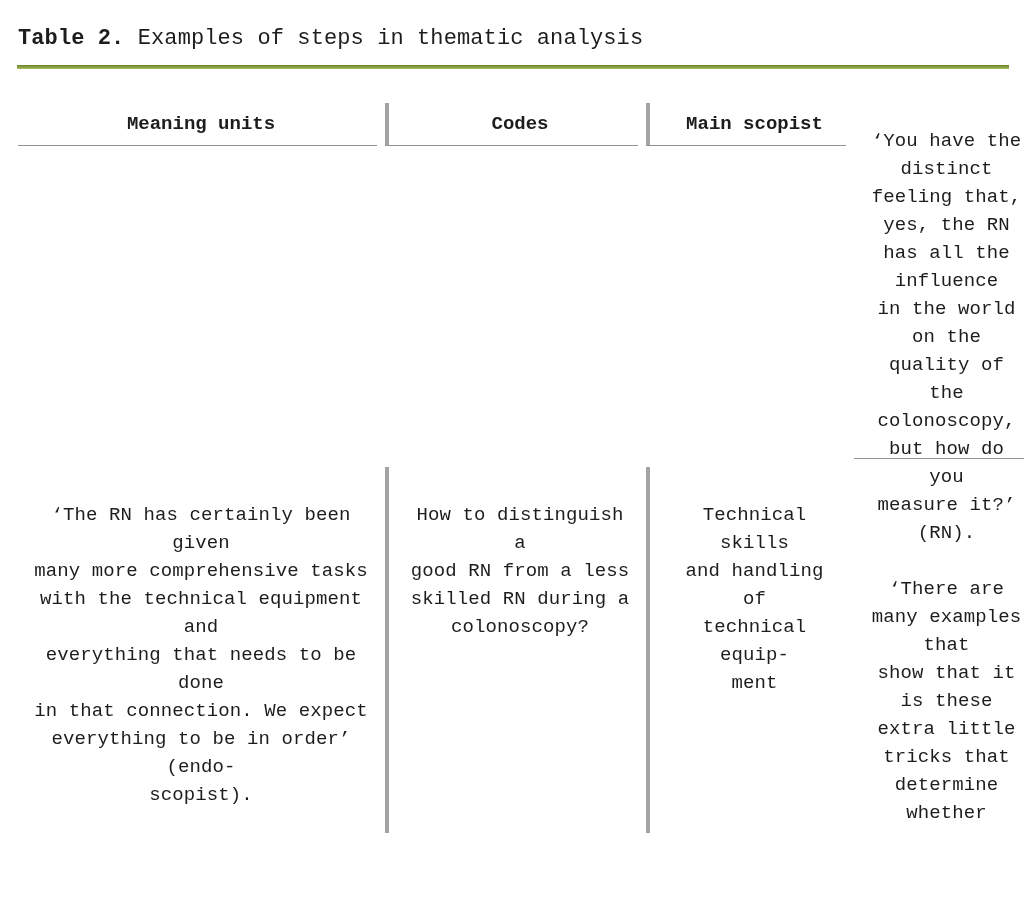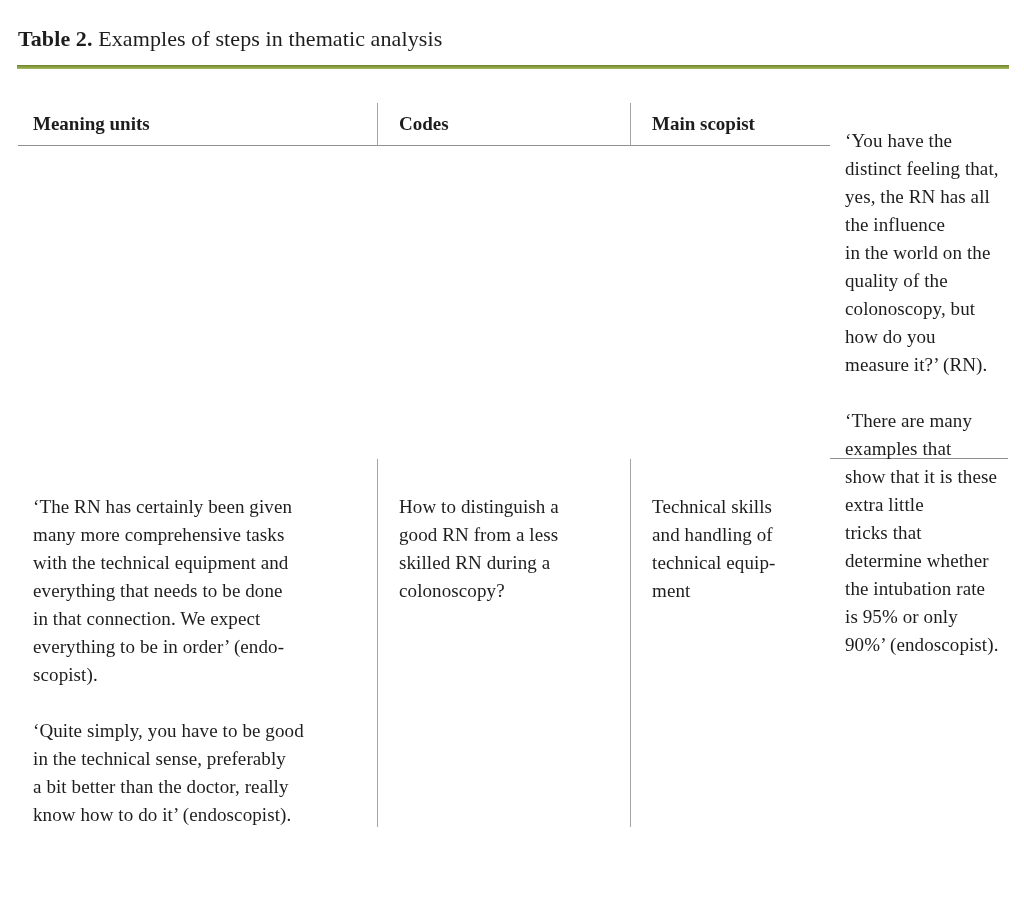--- a/index.html
+++ b/index.html
@@ -2,23 +2,24 @@
 <html style="--text-color: #1d1d1d;"><head>
 <meta charset="utf-8">
 <style>
   * { margin: 0; padding: 0; box-sizing: border-box; }
   html, body { background: #ffffff; }
   .page {
     position: relative;
     width: 1024px;
     height: 833px;
     background: #ffffff;
-    font-family: Liberation Serif, serif;
+    font-family: Liberation Mono, monospace;
     color: var(--text-color, #1d1d1d);
     overflow: hidden;
+    text-align: center;
   }
   .title {
     position: absolute;
     left: 18px;
     top: 26px;
     font-size: 22px;
     letter-spacing: 0.1px;
     white-space: nowrap;
   }
   .title .title-label { font-weight: 700; }
@@ -31,40 +32,41 @@
   }
   .rule-top { top: 65px; }
   .rule-bottom { top: 886px; }
   .table {
     position: absolute;
     left: 18px;
     top: 103px;
     width: 990px;
     display: grid;
     grid-template-columns: 359px 253px 200px 178px;
+    gap: 8px;
   }
   .th {
     font-size: 19px;
     font-weight: 700;
     height: 43px;
     padding: 10px 8px 0 15px;
     border-bottom: 1px solid #8f8f8f;
     white-space: nowrap;
   }
   .td {
     font-size: 19px;
     line-height: 28px;
     white-space: pre-line;
     padding: 24px 8px 0 15px;
     letter-spacing: 0.1px;
   }
   .row1 { height: 356px; border-bottom: 1px solid #919191; }
   .row2 { height: 368px; padding-top: 34px; }
   .c2, .c3, .c4 {
-    border-left: 1px solid #a3a3a3;
+    border-left: 4px solid #a3a3a3;
     padding-left: 21px;
   }
 </style>
 </head>
 <body>
 
 <div class="page">
 
   <div class="title">
     <span class="title-label">Table 2.</span><span> Examples of steps in thematic analysis</span>

